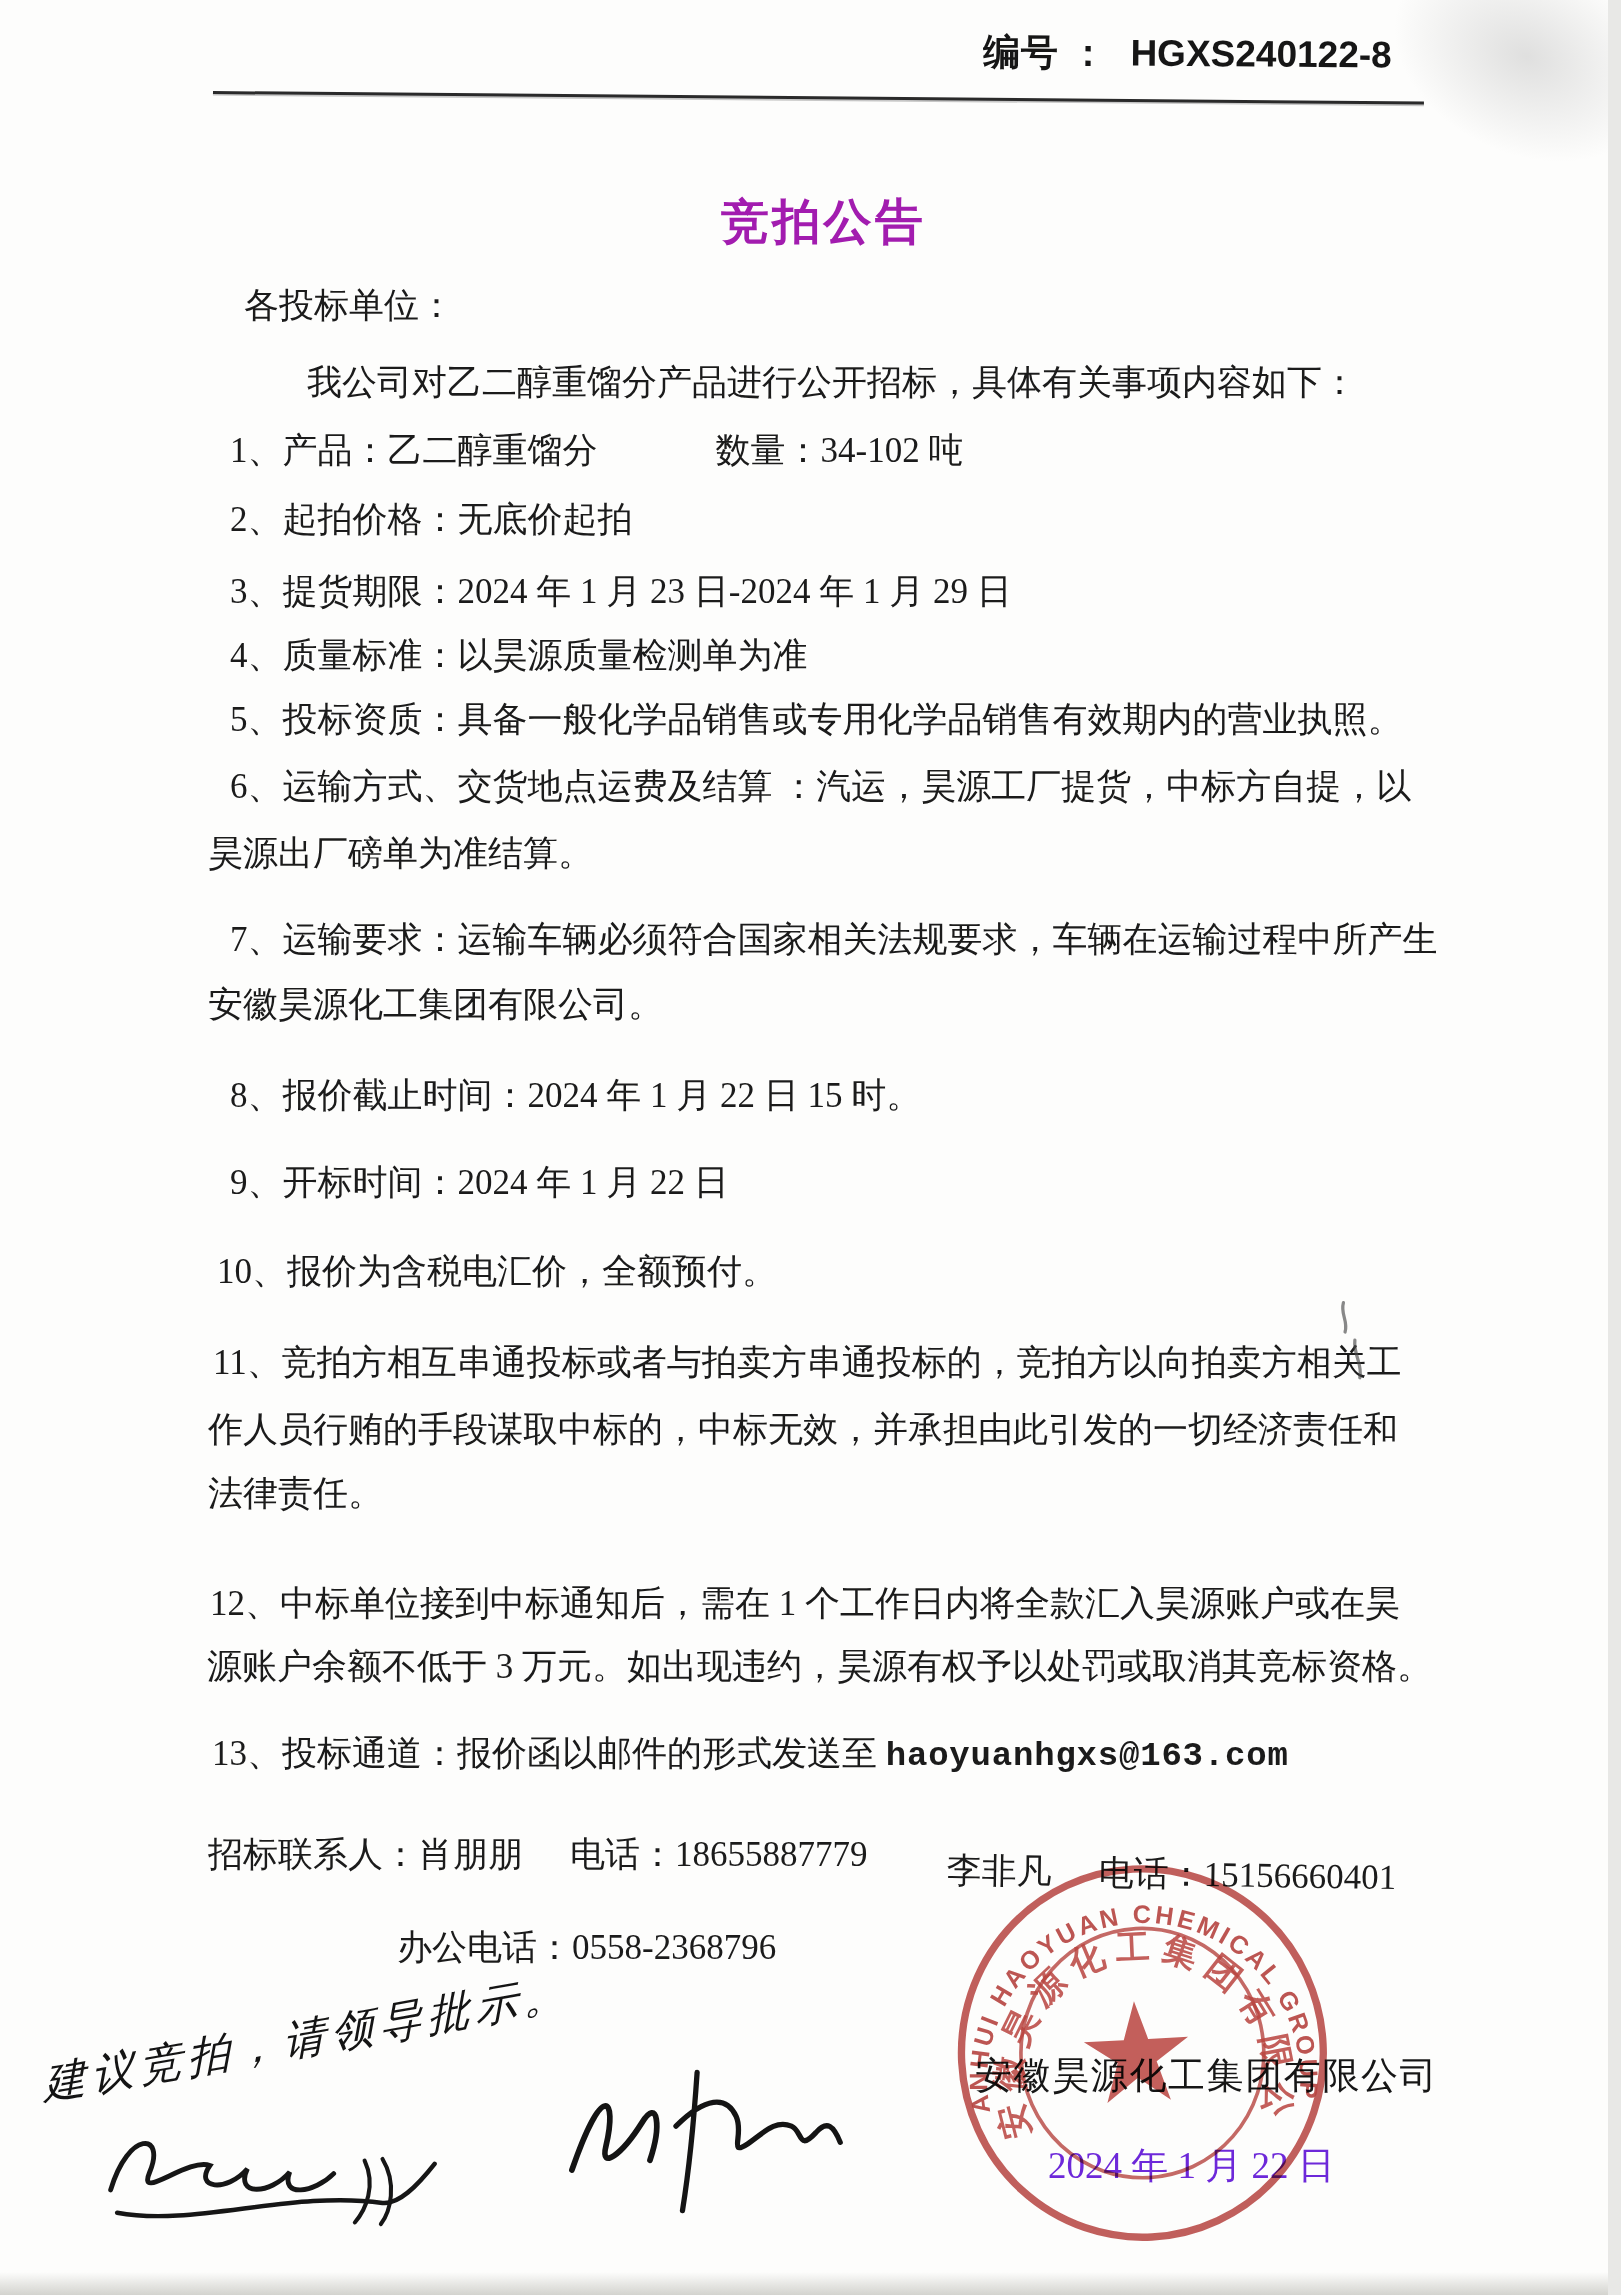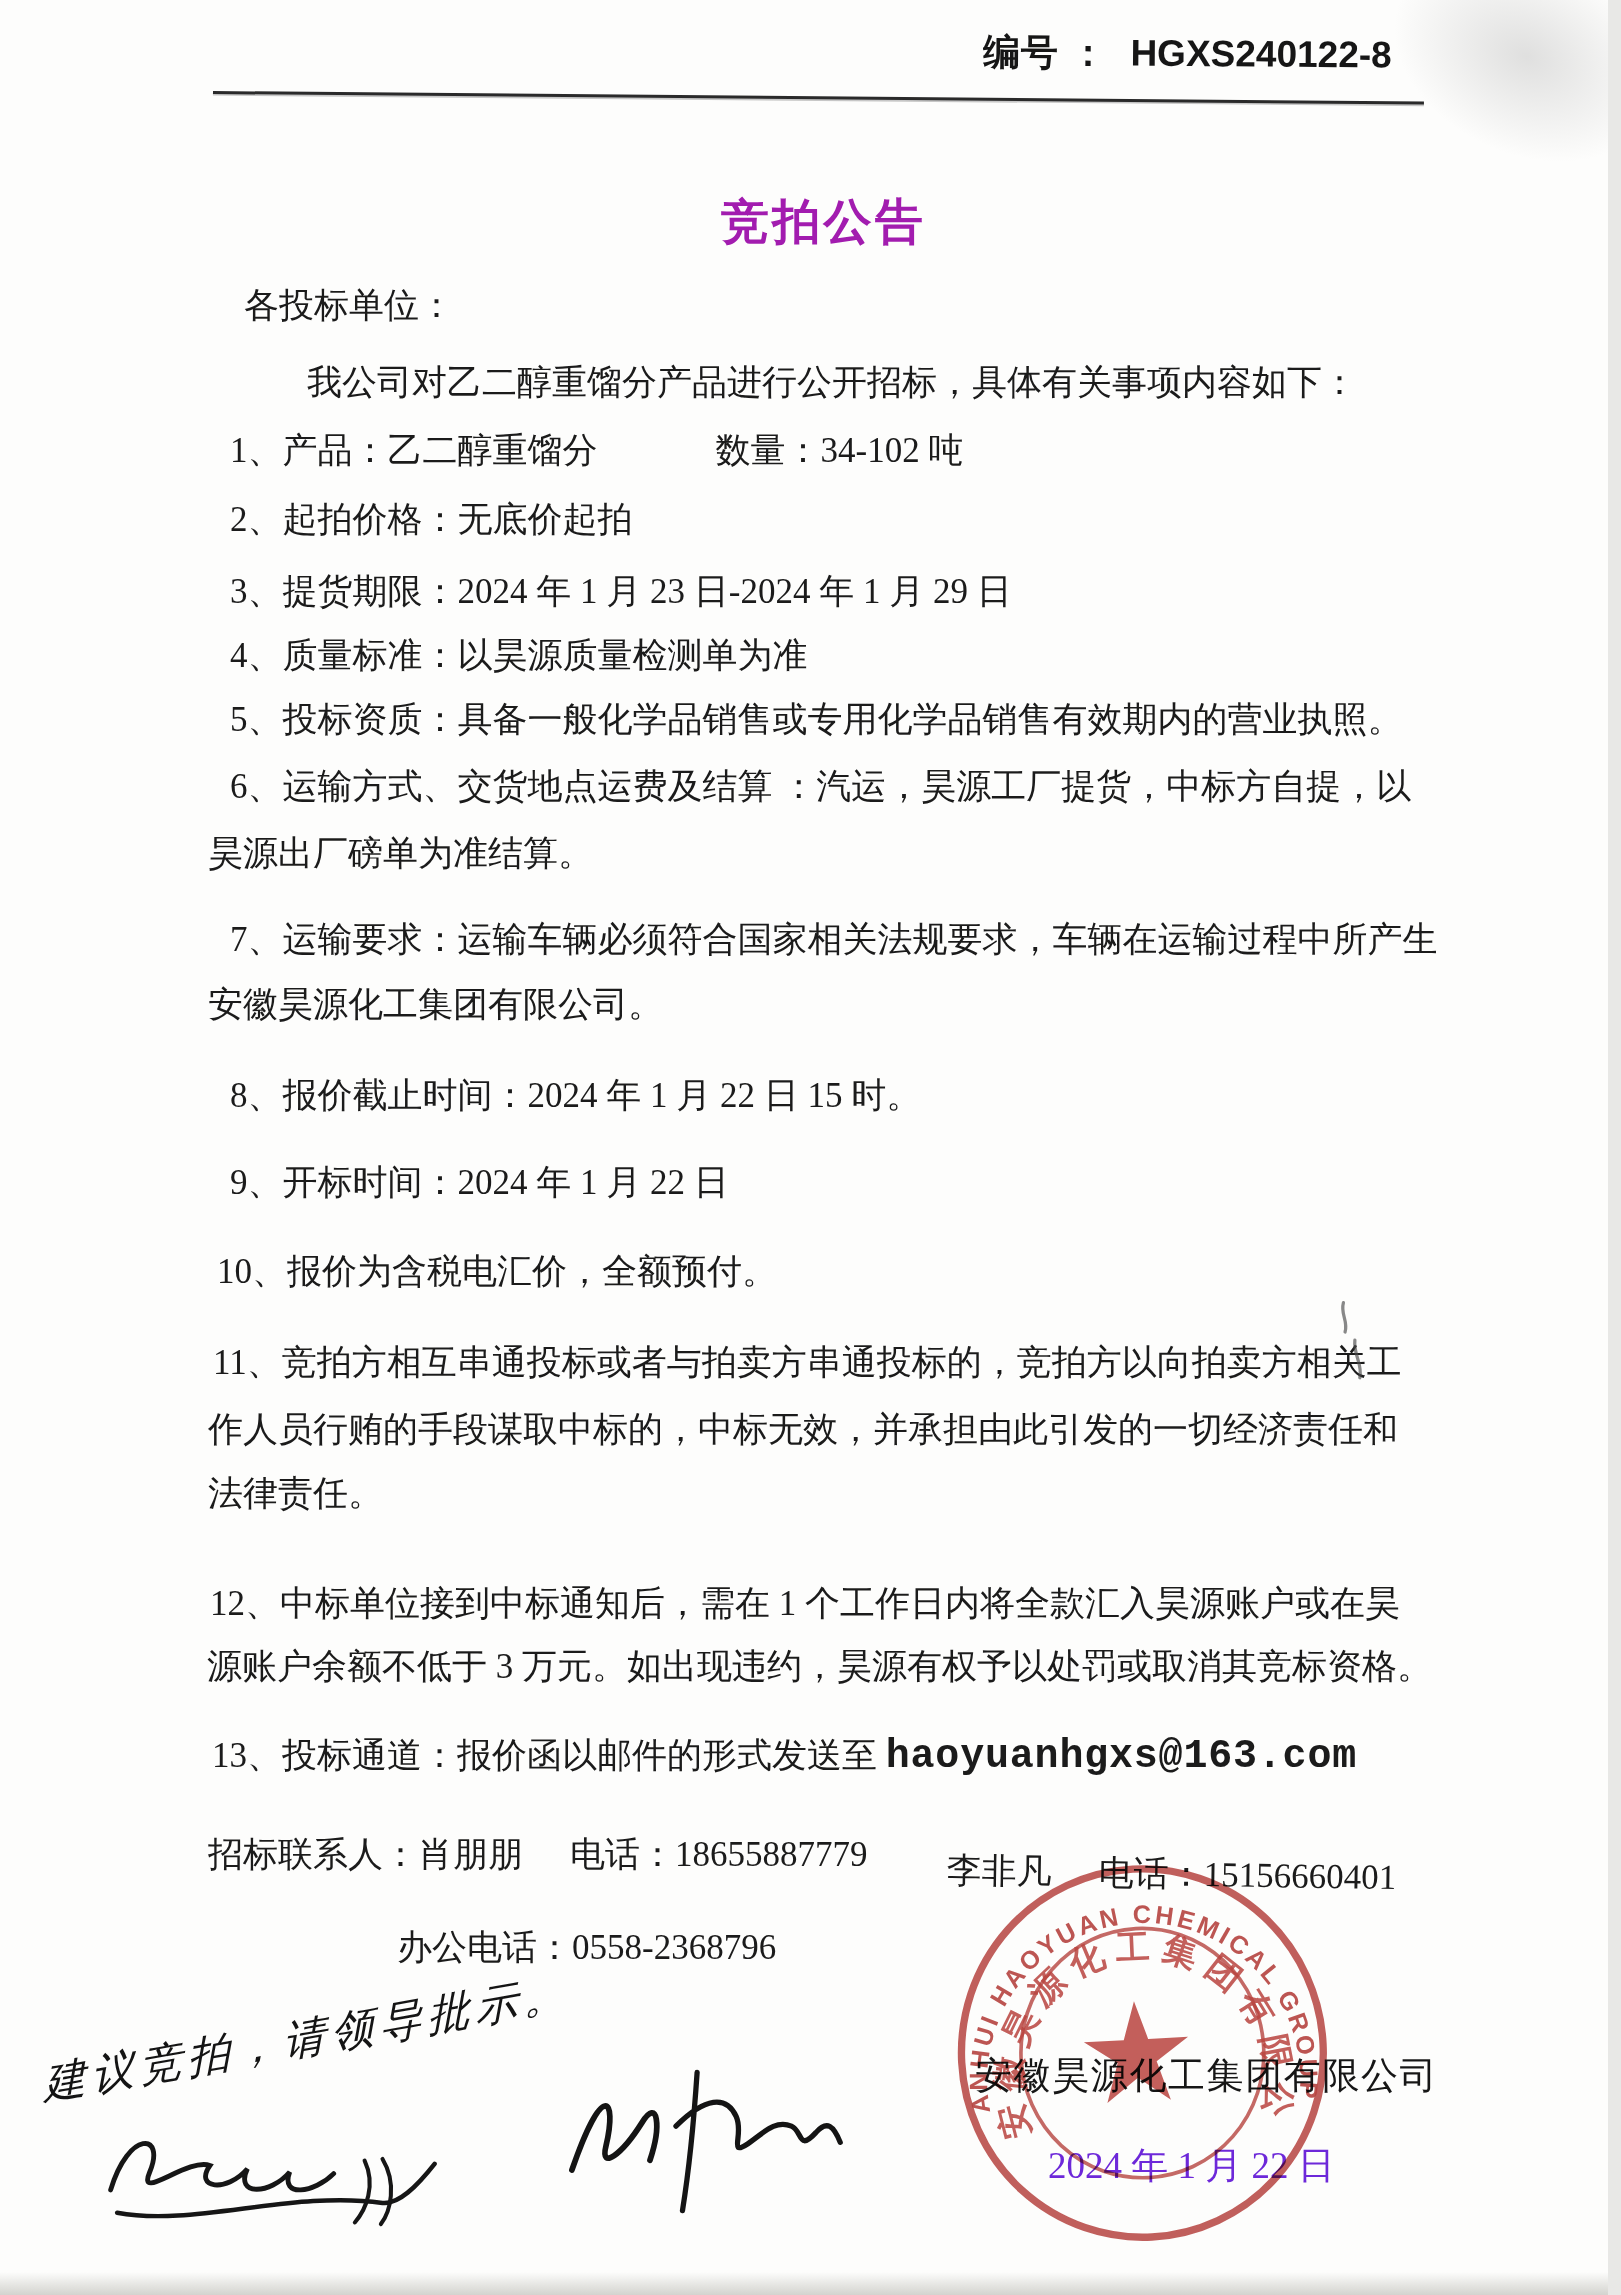--- a/index.html
+++ b/index.html
@@ -9,21 +9,21 @@
       font-family:"Liberation Serif",serif;}
   .docno{position:absolute;top:29px;left:983px;font-family:"Liberation Sans",sans-serif;
          font-weight:bold;font-size:37px;letter-spacing:0.8px;color:#161616;transform:rotate(0.4deg);}
   .docno .val{margin-left:23px;letter-spacing:0px;}
   .rule{position:absolute;left:213px;top:91px;width:1211px;height:3.3px;background:#2a2a2a;
         transform:rotate(0.5deg);transform-origin:left top;box-shadow:0 1.6px 0 rgba(40,40,40,.25);}
   .title{position:absolute;left:721px;top:190px;font-family:"Liberation Sans",sans-serif;
          font-weight:bold;font-size:48px;letter-spacing:3.3px;color:#a21caf;}
   .qty{padding-left:118px;}
   .gap{padding-left:47px;}
-  .email{font-family:"Liberation Mono",monospace;font-weight:bold;font-size:40px;letter-spacing:0.8px;}
+  .email{font-family:"Liberation Mono",monospace;font-weight:bold;font-size:34px;letter-spacing:0.8px;}
   .contact2{transform:rotate(0.9deg);transform-origin:left top;}
   .company{position:absolute;left:975px;top:2051px;font-size:37px;letter-spacing:1.6px;color:#161616;z-index:3;}
   .dateline{position:absolute;left:1048px;top:2141px;font-size:37px;color:#6d28d9;z-index:3;}
   .stamp{position:absolute;left:951px;top:1864px;z-index:5;mix-blend-mode:multiply;
          opacity:.92;pointer-events:none;transform:rotate(-3deg);}
   .hand-note{position:absolute;left:42px;top:2056px;font-size:43px;font-style:italic;
              letter-spacing:5.7px;color:#141414;transform:rotate(-10deg) skewX(-7deg);
              transform-origin:left top;z-index:4;}
   .sig{position:absolute;z-index:4;}
   .smudge{position:absolute;right:-57px;top:-41px;width:277px;height:195px;z-index:1;

